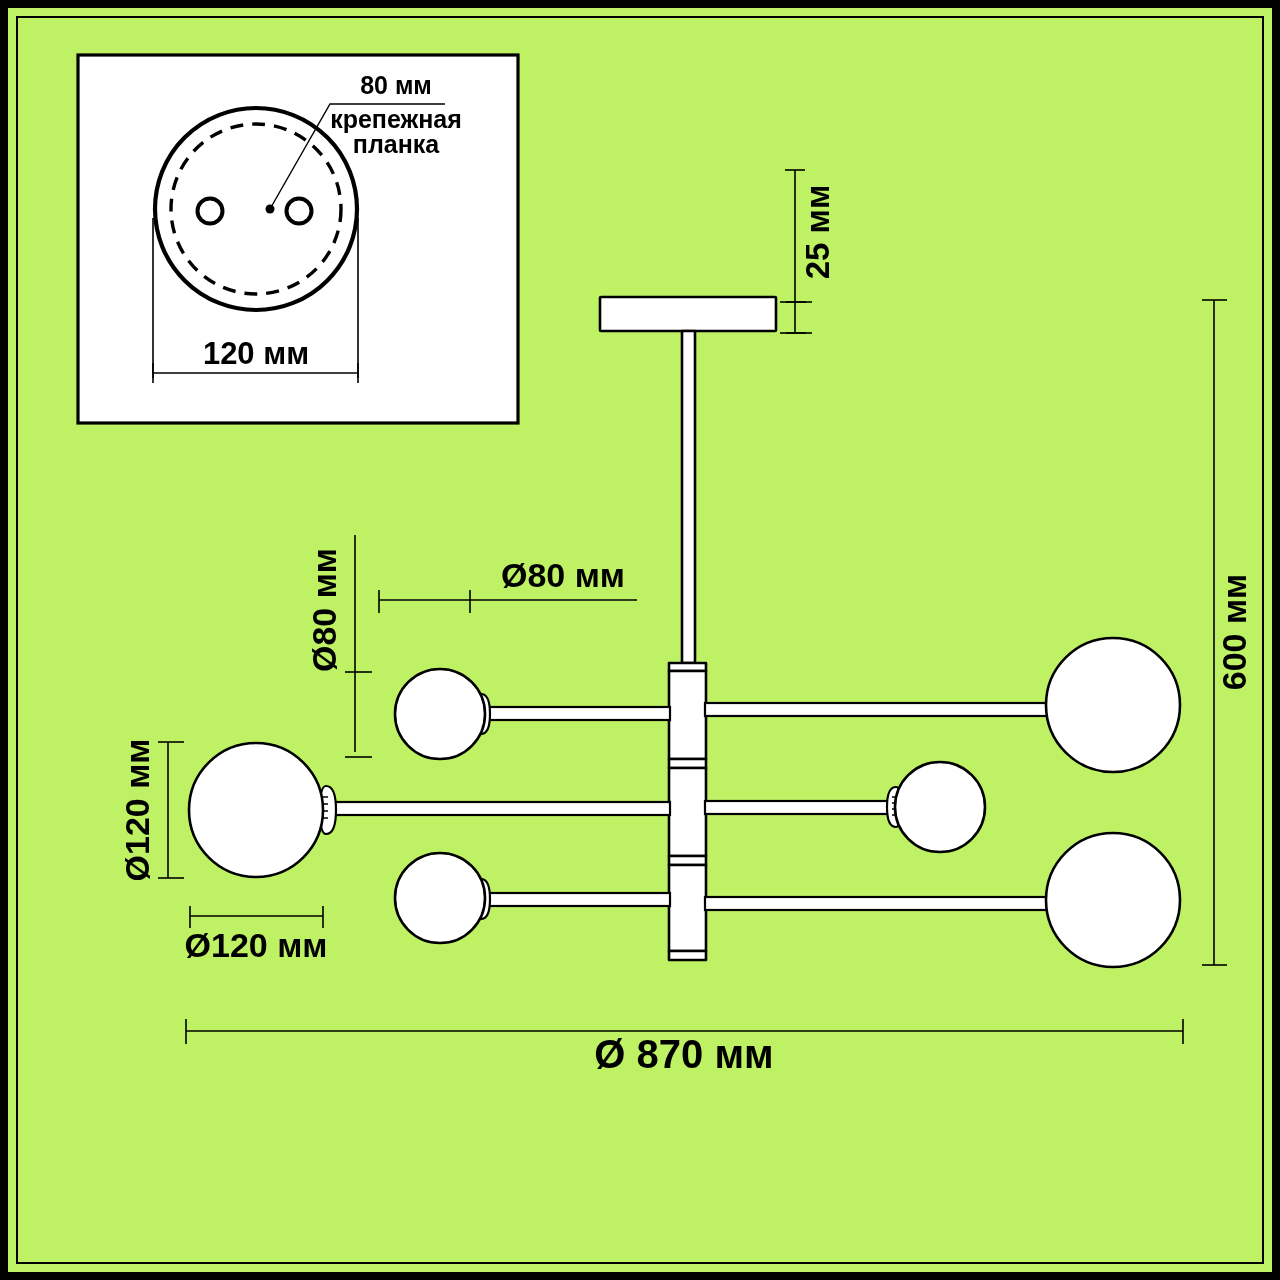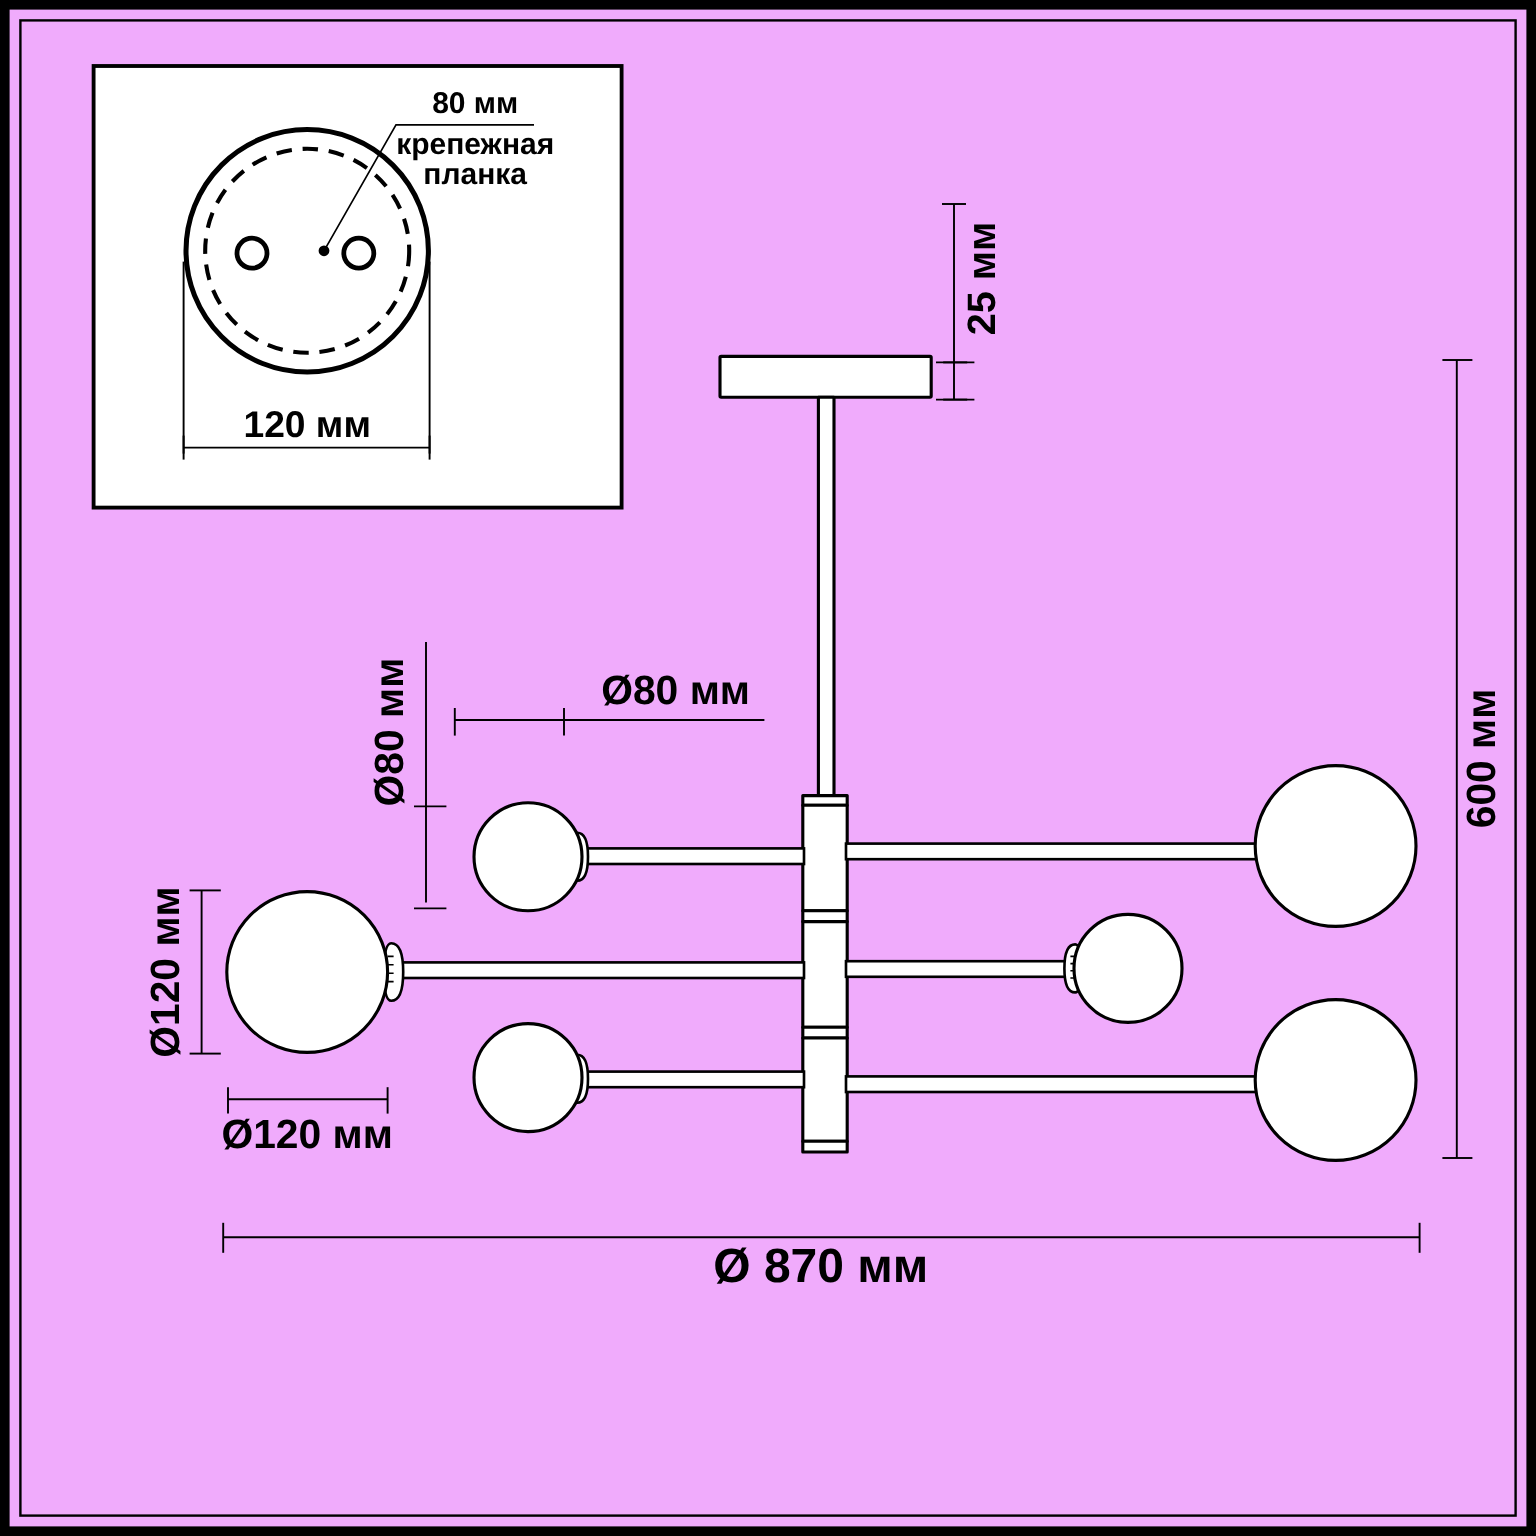--- a/index.html
+++ b/index.html
@@ -11,21 +11,21 @@
   body {
     width: 1280px;
     height: 1280px;
     font-family: "Liberation Sans", sans-serif;
     overflow: hidden;
   }
   #drawing-root {
     position: relative;
     width: 1280px;
     height: 1280px;
-    background: #f0abfc;
+    background: #bef264;
   }
   svg#tech-svg {
     display: block;
     width: 1280px;
     height: 1280px;
   }
   .dim-text {
     font-family: "Liberation Sans", sans-serif;
     font-weight: 700;
     fill: #000000;

